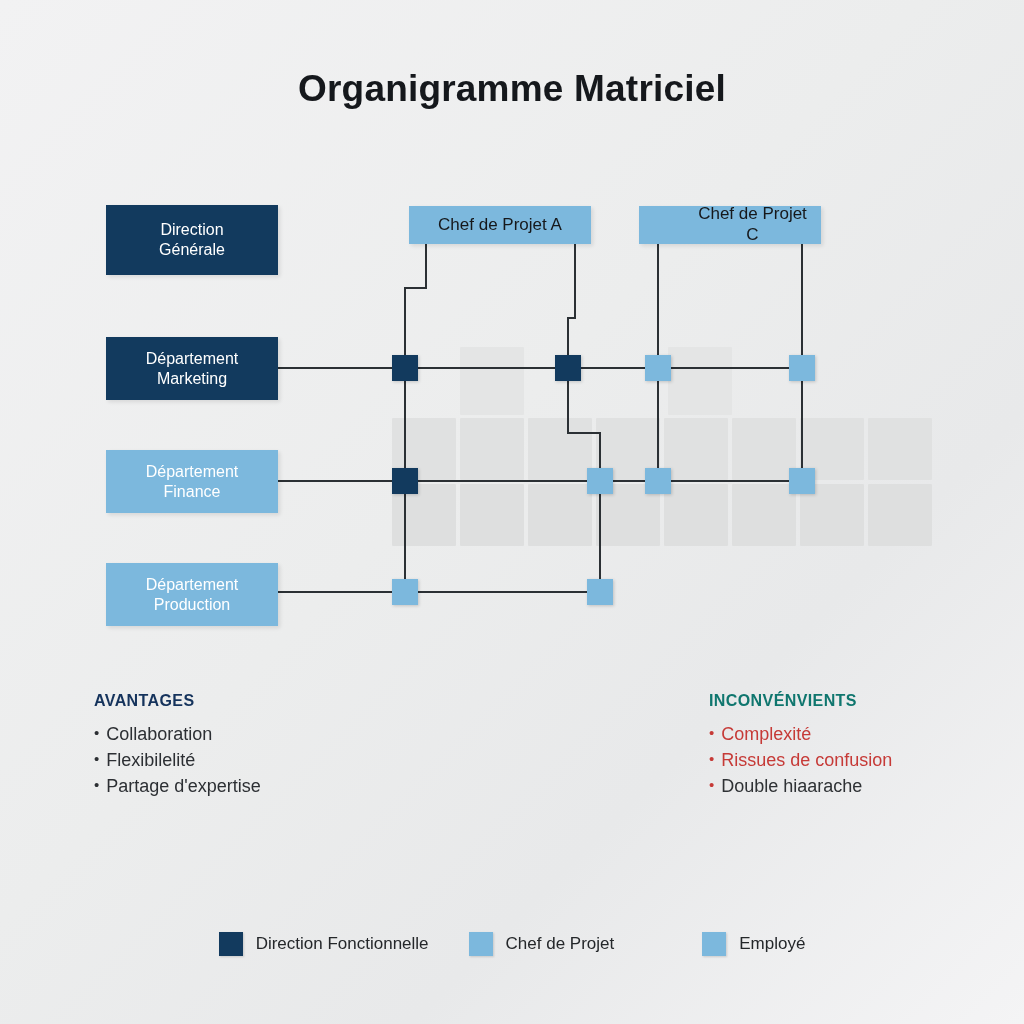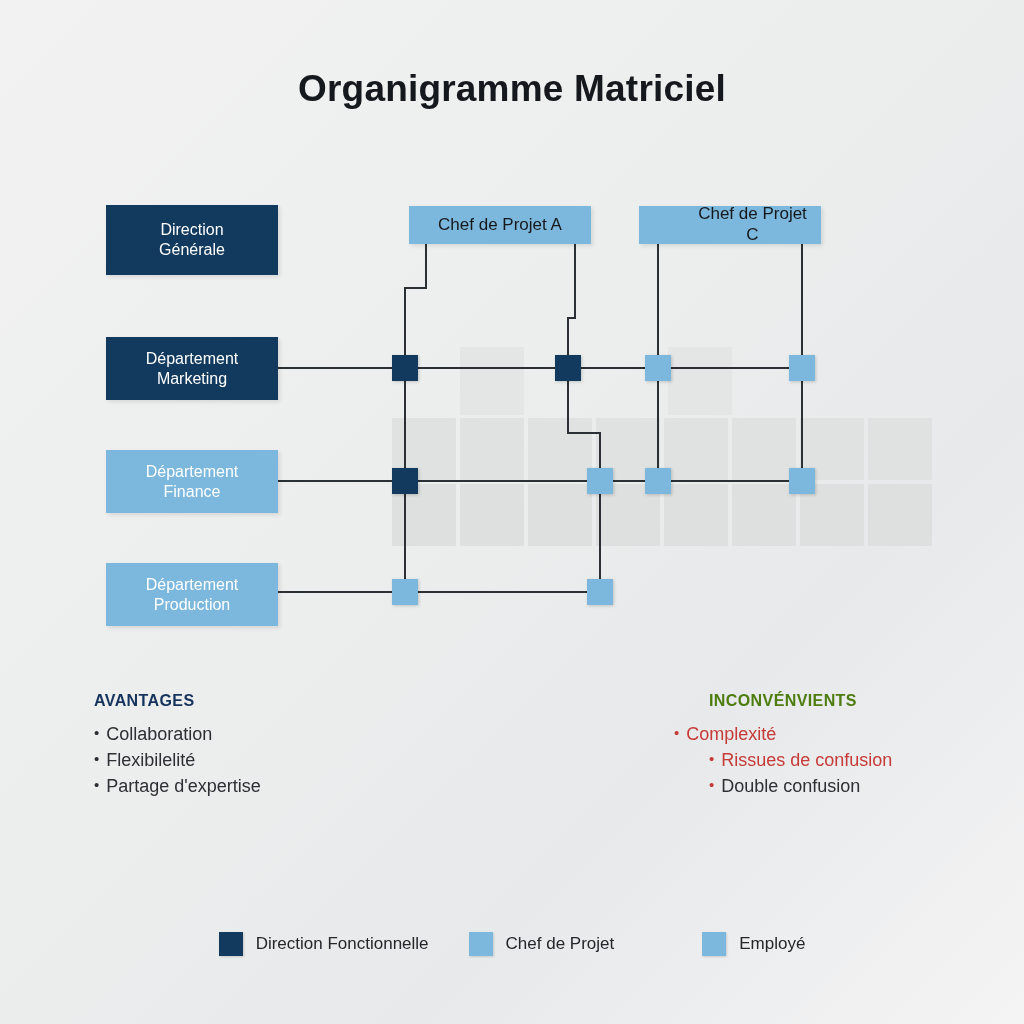--- a/index.html
+++ b/index.html
@@ -87,21 +87,21 @@
   .node.light { background: #7cb8dd; }
 
   
   .list-head {
     position: absolute;
     font-size: 16px;
     font-weight: bold;
     letter-spacing: 0.4px;
   }
   .list-head.adv { color: #15335c; }
-  .list-head.inc { color: #4d7c0f; }
+  .list-head.inc { color: #0f766e; }
   .li {
     position: absolute;
     font-size: 18px;
     white-space: nowrap;
   }
   .li .bullet { margin-right: 7px; font-size: 15px; vertical-align: 2px; }
   .li.adv { color: #2c2f33; }
   .li.inc { color: #c63a37; }
   .li.inc-gray { color: #2e3134; }
   .li.inc-gray .bullet { color: #c63a37; }
@@ -239,28 +239,28 @@
     <span class="bullet">•</span><span>Collaboration</span>
   </div>
   <div class="li adv" style="left:94px; top:750px;">
     <span class="bullet">•</span><span>Flexibilelité</span>
   </div>
   <div class="li adv" style="left:94px; top:776px;">
     <span class="bullet">•</span><span>Partage d'expertise</span>
   </div>
 
   <div class="list-head inc" style="left:709px; top:692px;">INCONVÉNVIENTS</div>
-  <div class="li inc" style="left:674px; top:724px;">
+  <div class="li inc" style="left:709px; top:724px;">
     <span class="bullet">•</span><span>Complexité</span>
   </div>
   <div class="li inc" style="left:709px; top:750px;">
     <span class="bullet">•</span><span>Rissues de confusion</span>
   </div>
   <div class="li inc-gray" style="left:709px; top:776px;">
-    <span class="bullet">•</span><span>Double confusion</span>
+    <span class="bullet">•</span><span>Double hiaarache</span>
   </div>
 
   <div id="legend">
     <div class="leg-item">
       <span class="leg-sw" style="background:#123a5e;"></span>
       <span class="leg-text">Direction Fonctionnelle</span>
     </div>
     <div class="leg-item">
       <span class="leg-sw" style="background:#7cb8dd;"></span>
       <span class="leg-text">Chef de Projet</span>

